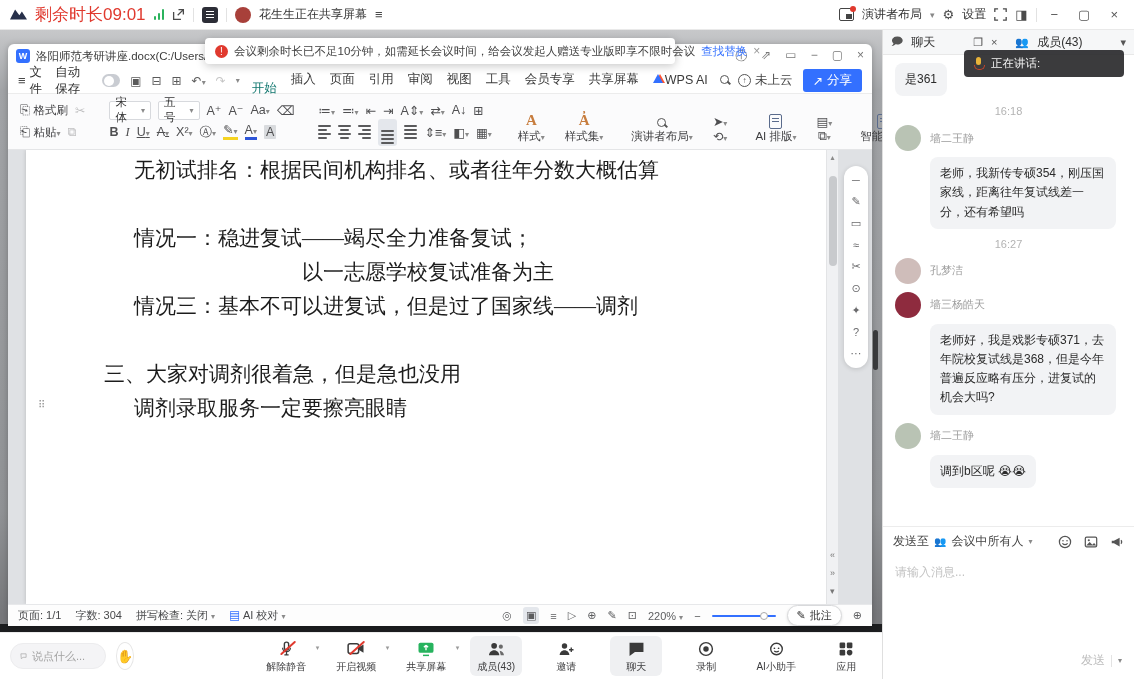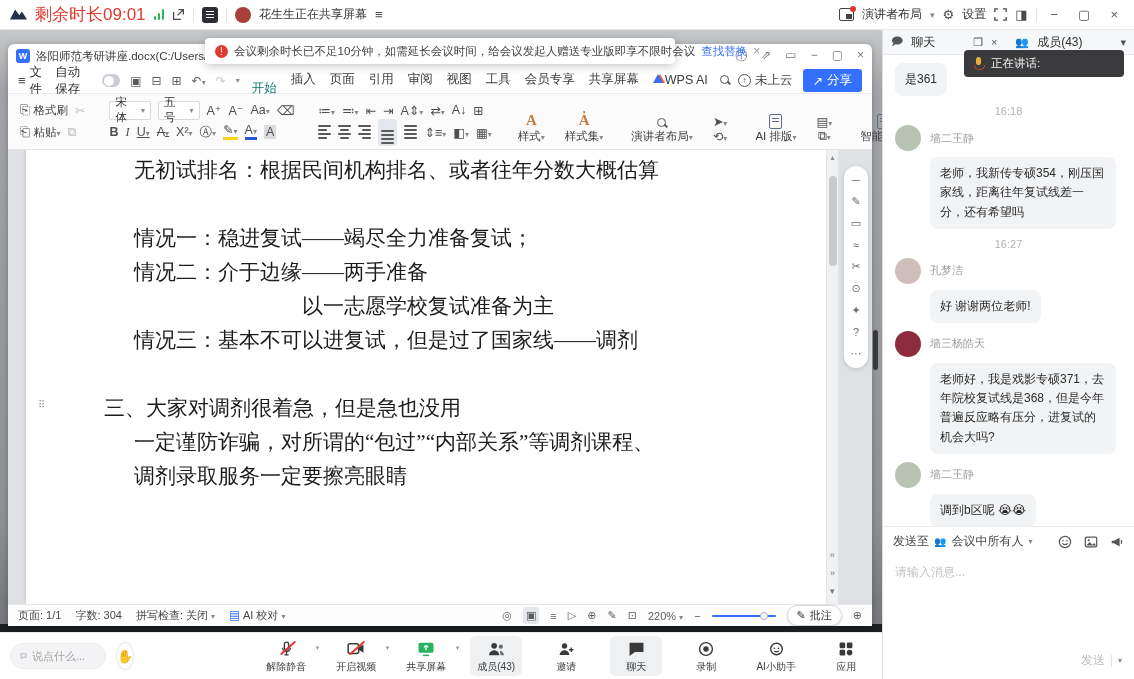--- a/index.html
+++ b/index.html
@@ -374,26 +374,24 @@
         <span class="rlabel">智能公文</span>
       </div>
     </div>
 
     <div class="doc-area">
       <div class="page">
         <div class="pad-top"></div>
         <div class="dline ind-b">无初试排名：根据民间机构排名、或者往年分数大概估算</div>
         <div class="gap34"></div>
         <div class="dline ind-b">情况一：稳进复试——竭尽全力准备复试；</div>
-        <div class="dline ind-b">情况二：介于边缘——两手准备</div>
         <div class="dline ind-c">以一志愿学校复试准备为主</div>
         <div class="dline ind-b">情况三：基本不可以进复试，但是过了国家线——调剂</div>
         <div class="gap34"></div>
         <div class="dline ind-h">三、大家对调剂很着急，但是急也没用</div>
-        <div class="dline ind-b">一定谨防诈骗，对所谓的“包过”“内部关系”等调剂课程、</div>
         <div class="dline ind-b">调剂录取服务一定要擦亮眼睛</div>
         <div class="gap34" style="height:37px"></div>
       </div>
       <div class="drag-handle">⠿</div>
       <div class="doc-scroll">
         <span style="margin-top:3px">▴</span>
         <span class="thumb"></span>
         <span class="pgbtns">
           <span>«</span>
           <span>»</span>
@@ -469,21 +467,20 @@
       <div class="mbody"><span class="bub">老师，我新传专硕354，刚压国家线，距离往年复试线差一分，还有希望吗</span></div>
     </div>
 
     <div class="trow">16:27</div>
 
     <div class="mrow">
       <div class="mhead">
         <span class="av" style="background: rgb(207, 189, 186);"></span>
         <span class="mname">孔梦洁</span>
       </div>
-      <div class="mbody"><span class="bub">好 谢谢两位老师!</span></div>
     </div>
 
     <div class="mrow">
       <div class="mhead">
         <span class="av" style="background: rgb(142, 43, 62);"></span>
         <span class="mname">墙三杨皓天</span>
       </div>
       <div class="mbody"><span class="bub">老师好，我是戏影专硕371，去年院校复试线是368，但是今年普遍反应略有压分，进复试的机会大吗?</span></div>
     </div>
 

